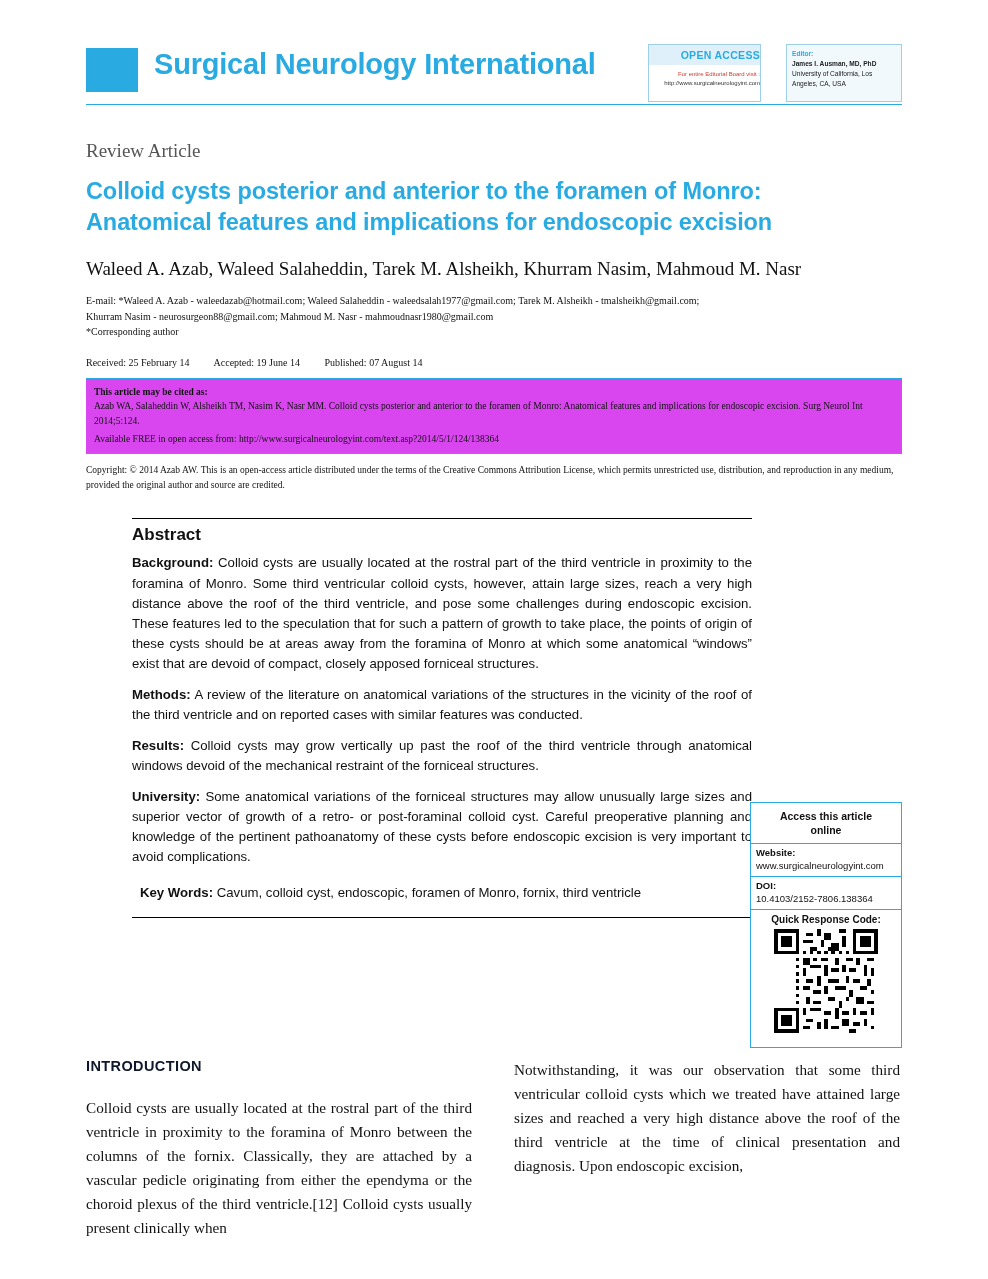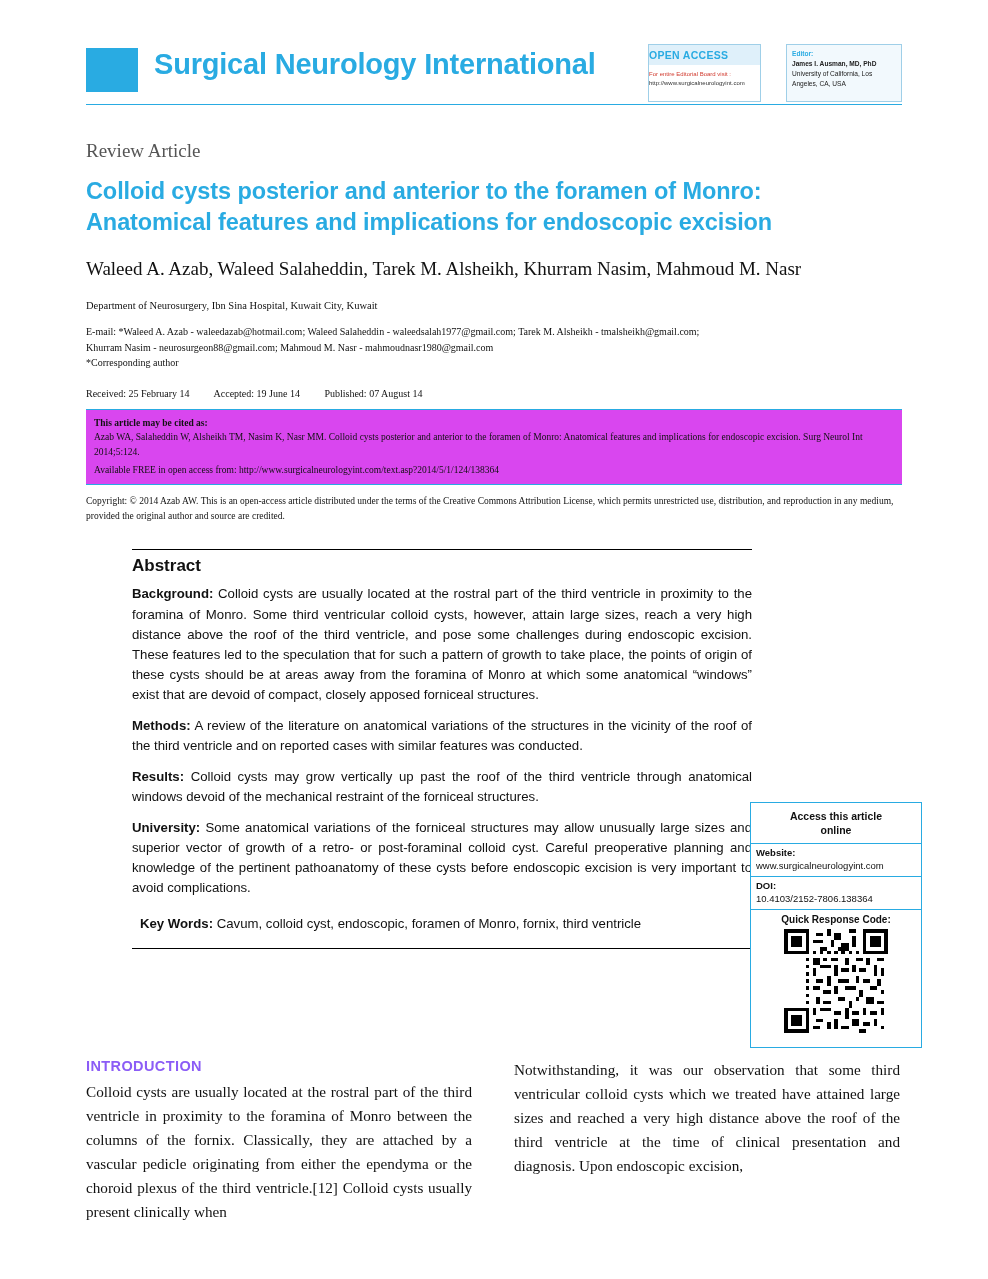--- a/index.html
+++ b/index.html
@@ -56,21 +56,21 @@
   }
   .open-access-box {
     position: absolute;
     left: 562px;
     top: 4px;
     width: 113px;
     height: 58px;
     border: 1px solid #9fcfe8;
     box-sizing: border-box;
     background: #fff;
-    text-align: left;
+    text-align: right;
   }
   .open-access-title {
     font-family: "Liberation Sans", sans-serif;
     font-weight: bold;
     font-size: 10.5px;
     color: #29abe2;
     background: #dff0fa;
     padding: 4px 0 4px 0;
     letter-spacing: 0.3px;
   }
@@ -213,21 +213,21 @@
   .abstract-rule-bottom {
     border-bottom: 1px solid #000;
     margin-top: 14px;
   }
 
   
   .access-box {
     position: absolute;
     left: 750px;
     top: 762px;
-    width: 172px;
+    width: 152px;
     border: 1px solid #29abe2;
     box-sizing: border-box;
     background: #fff;
     font-family: "Liberation Sans", sans-serif;
   }
   .access-head {
     text-align: center;
     font-weight: bold;
     font-size: 10.5px;
     color: #111;
@@ -274,23 +274,23 @@
     right: 86px;
     top: 1018px;
     display: flex;
     gap: 42px;
   }
   .col { width: 386px; }
   .section-head {
     font-family: "Liberation Sans", sans-serif;
     font-weight: bold;
     font-size: 14.5px;
-    color: #8b5cf6;
+    color: #0f172a;
     letter-spacing: 0.4px;
-    margin-bottom: 6px;
+    margin-bottom: 22px;
   }
   .body-para {
     font-family: "Liberation Serif", serif;
     font-size: 15.2px;
     line-height: 1.58;
     text-align: justify;
     color: #111;
     margin: 0 0 14px 0;
   }
 </style>
@@ -319,21 +319,20 @@
       <div>Angeles, CA, USA</div>
     </div>
   </div>
 
   <div class="article-type">Review Article</div>
   <div class="article-title">
     <div>Colloid cysts posterior and anterior to the foramen of Monro:</div>
     <div>Anatomical features and implications for endoscopic excision</div>
   </div>
   <div class="authors">Waleed A. Azab, Waleed Salaheddin, Tarek M. Alsheikh, Khurram Nasim, Mahmoud M. Nasr</div>
-  <div class="affiliation">Department of Neurosurgery, Ibn Sina Hospital, Kuwait City, Kuwait</div>
   <div class="emails">
     <div>E-mail: *Waleed A. Azab - waleedazab@hotmail.com; Waleed Salaheddin - waleedsalah1977@gmail.com; Tarek M. Alsheikh - tmalsheikh@gmail.com;</div>
     <div>Khurram Nasim - neurosurgeon88@gmail.com; Mahmoud M. Nasr - mahmoudnasr1980@gmail.com</div>
   </div>
   <div class="corresponding">*Corresponding author</div>
 
   <div class="dates">
     <span>Received: 25 February 14</span>
     <span>Accepted: 19 June 14</span>
     <span>Published: 07 August 14</span>

